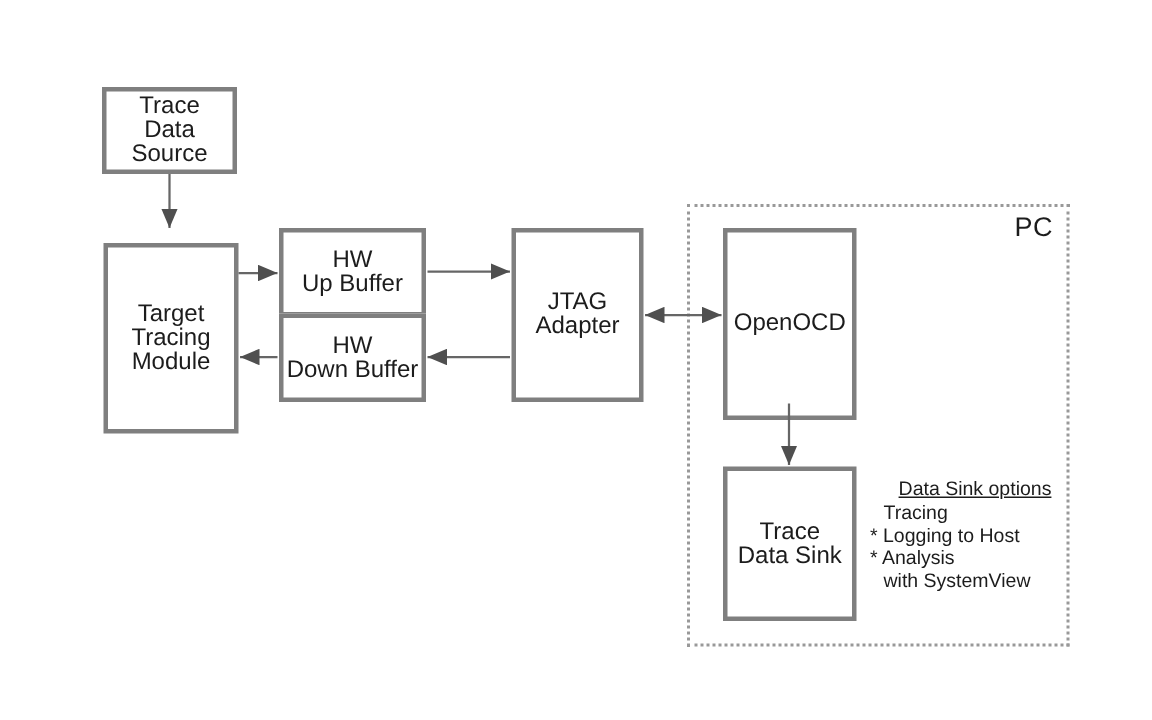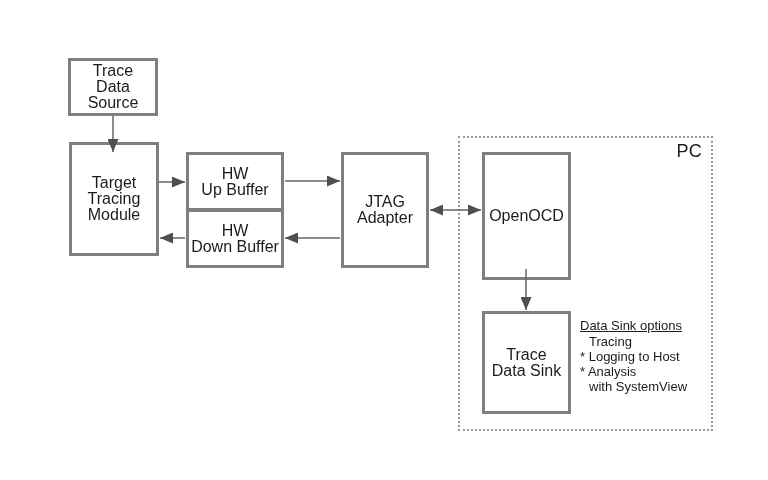--- a/index.html
+++ b/index.html
@@ -43,21 +43,21 @@
     justify-content: center;
     text-align: center;
   }
   .node-label {
     font-size: 16px;
     line-height: 16px;
     color: #1c1c1c;
     white-space: pre-line;
   }
   #n-tds    { left: 68px;  top: 58px;  width: 90px; height: 58px; }
-  #n-ttm    { left: 69px;  top: 142px; width: 90px; height: 114px; }
+  #n-ttm    { left: 69px;  top: 162px; width: 90px; height: 127px; }
   #n-hwup   { left: 186px; top: 152px; width: 98px; height: 59px; }
   #n-hwdown { left: 186px; top: 209px; width: 98px; height: 59px; }
   #n-jtag   { left: 341px; top: 152px; width: 88px; height: 116px; }
   #n-oocd   { left: 482px; top: 152px; width: 89px; height: 128px; }
   #n-tsink  { left: 482px; top: 311px; width: 89px; height: 103px; }
 
   
   .arrows {
     position: absolute;
     left: 0; top: 0;
@@ -71,20 +71,21 @@
     left: 580px;
     top: 318px;
     width: 140px;
     font-size: 13px;
     line-height: 15px;
     color: #1c1c1c;
   }
   .note-title {
     text-decoration: underline;
     margin-bottom: 1px;
+    text-align: center;
   }
   .note-line { white-space: pre; }
   .note-line.cont { padding-left: 9px; }
 </style>
 </head>
 <body>
 
 <div class="canvas">
 
 

